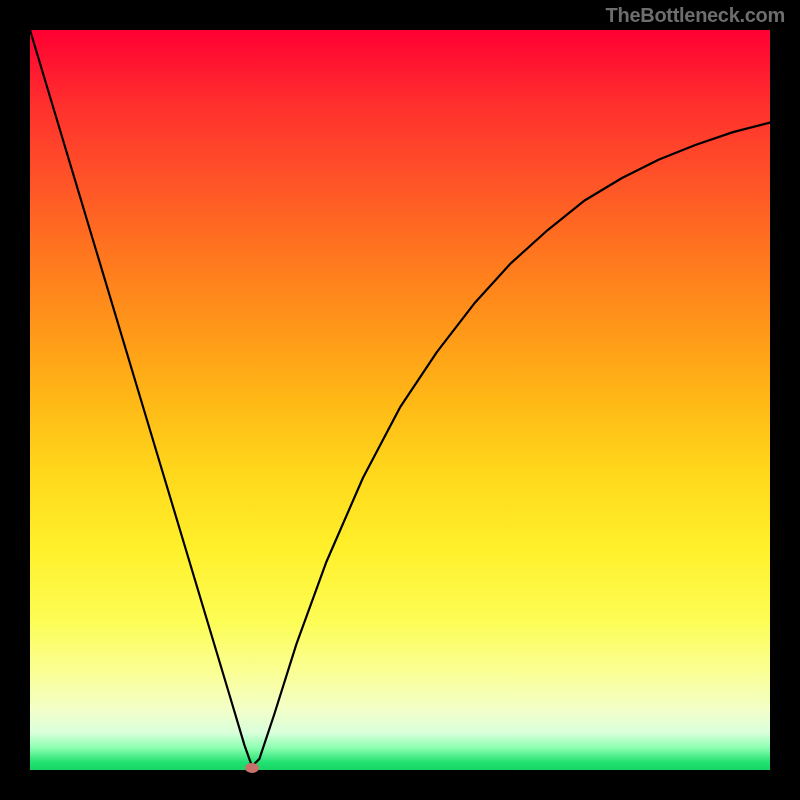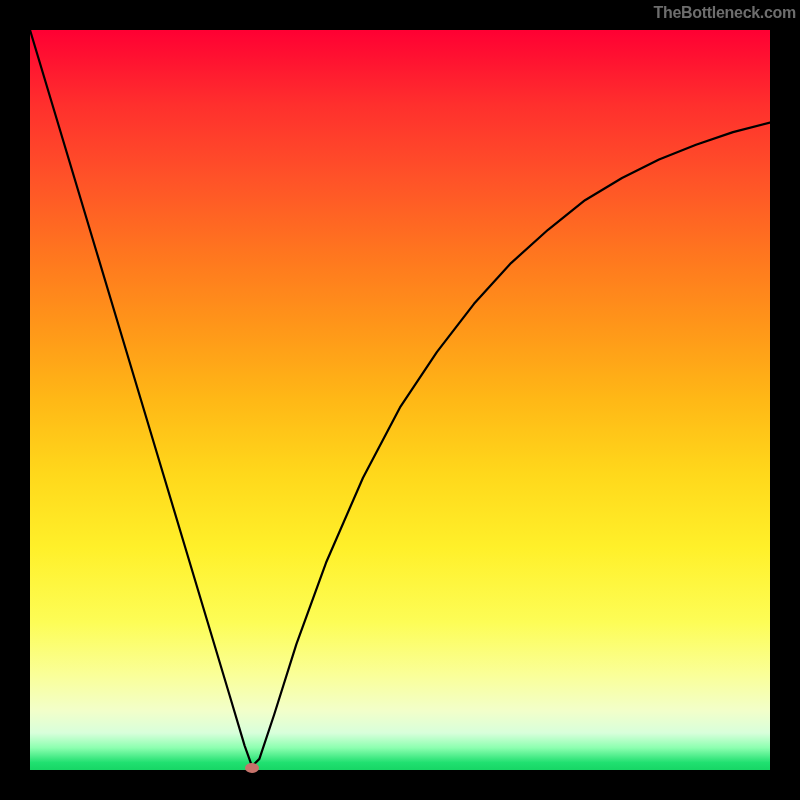--- a/index.html
+++ b/index.html
@@ -38,22 +38,22 @@
       #f2ffca 92%,
       #d8ffdb 95%,
       #8cffb0 97%,
       #20e070 99%,
       #17d665 100%
     );
   }
   .watermark {
     position: absolute;
     top: 4px;
-    right: 4px;
-    font-size: 16px;
+    right: 15px;
+    font-size: 20px;
     font-weight: 600;
     color: #6d6d6d;
     letter-spacing: -0.3px;
     user-select: none;
   }
   svg.curve {
     position: absolute;
     inset: 0;
     width: 100%;
     height: 100%;

